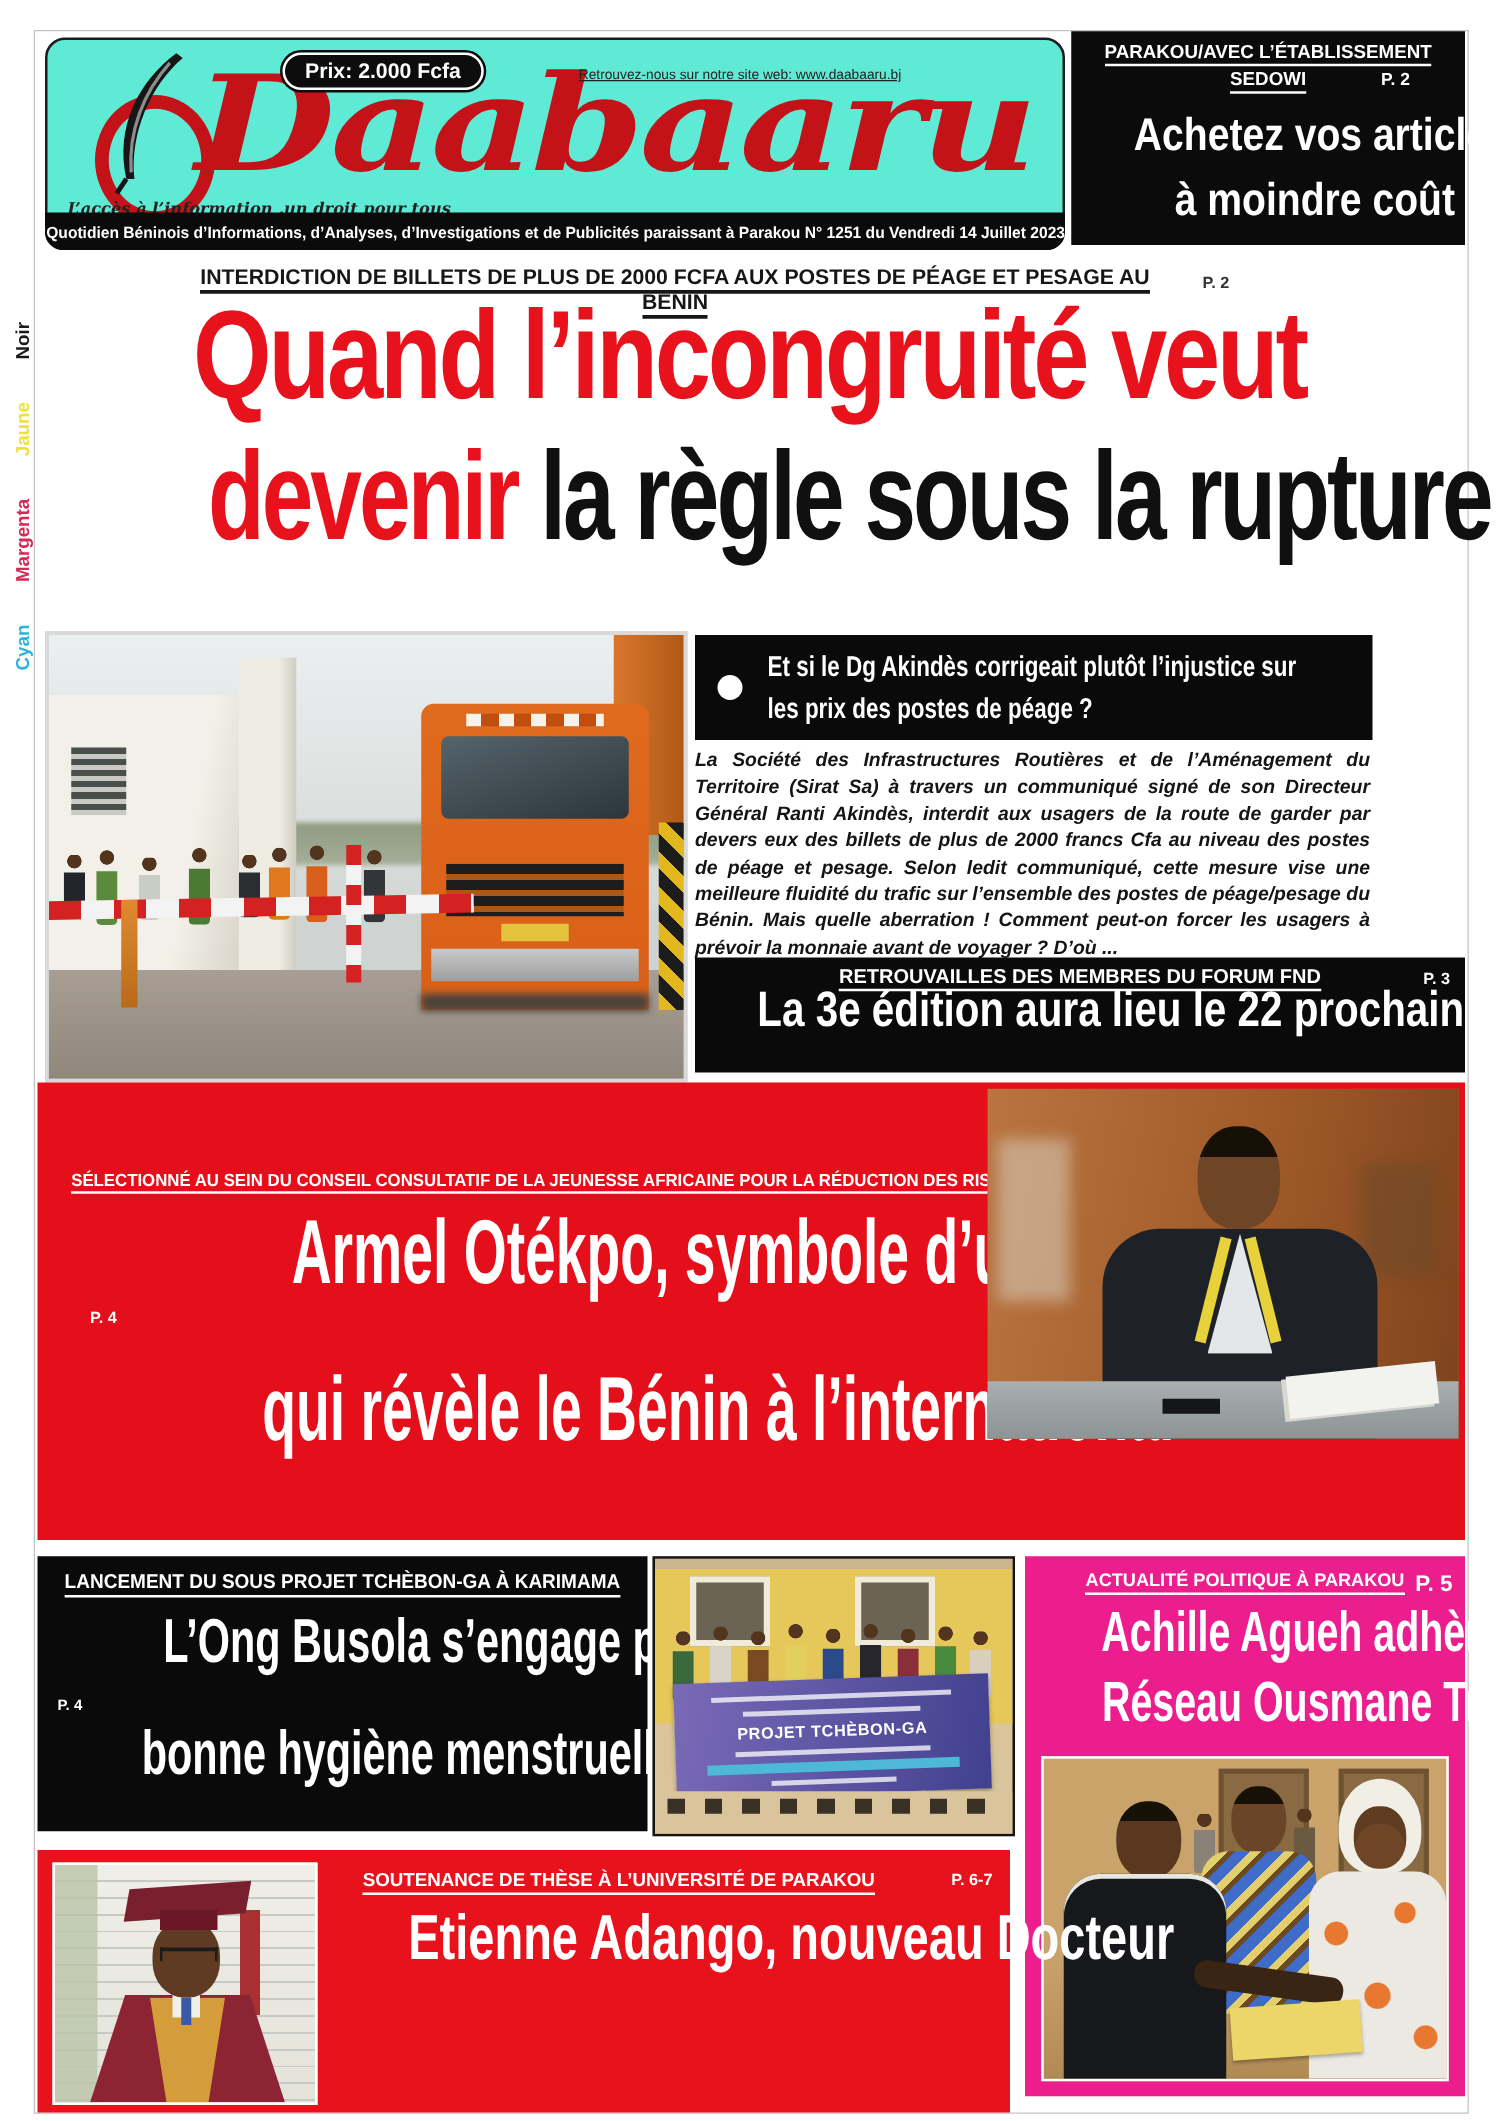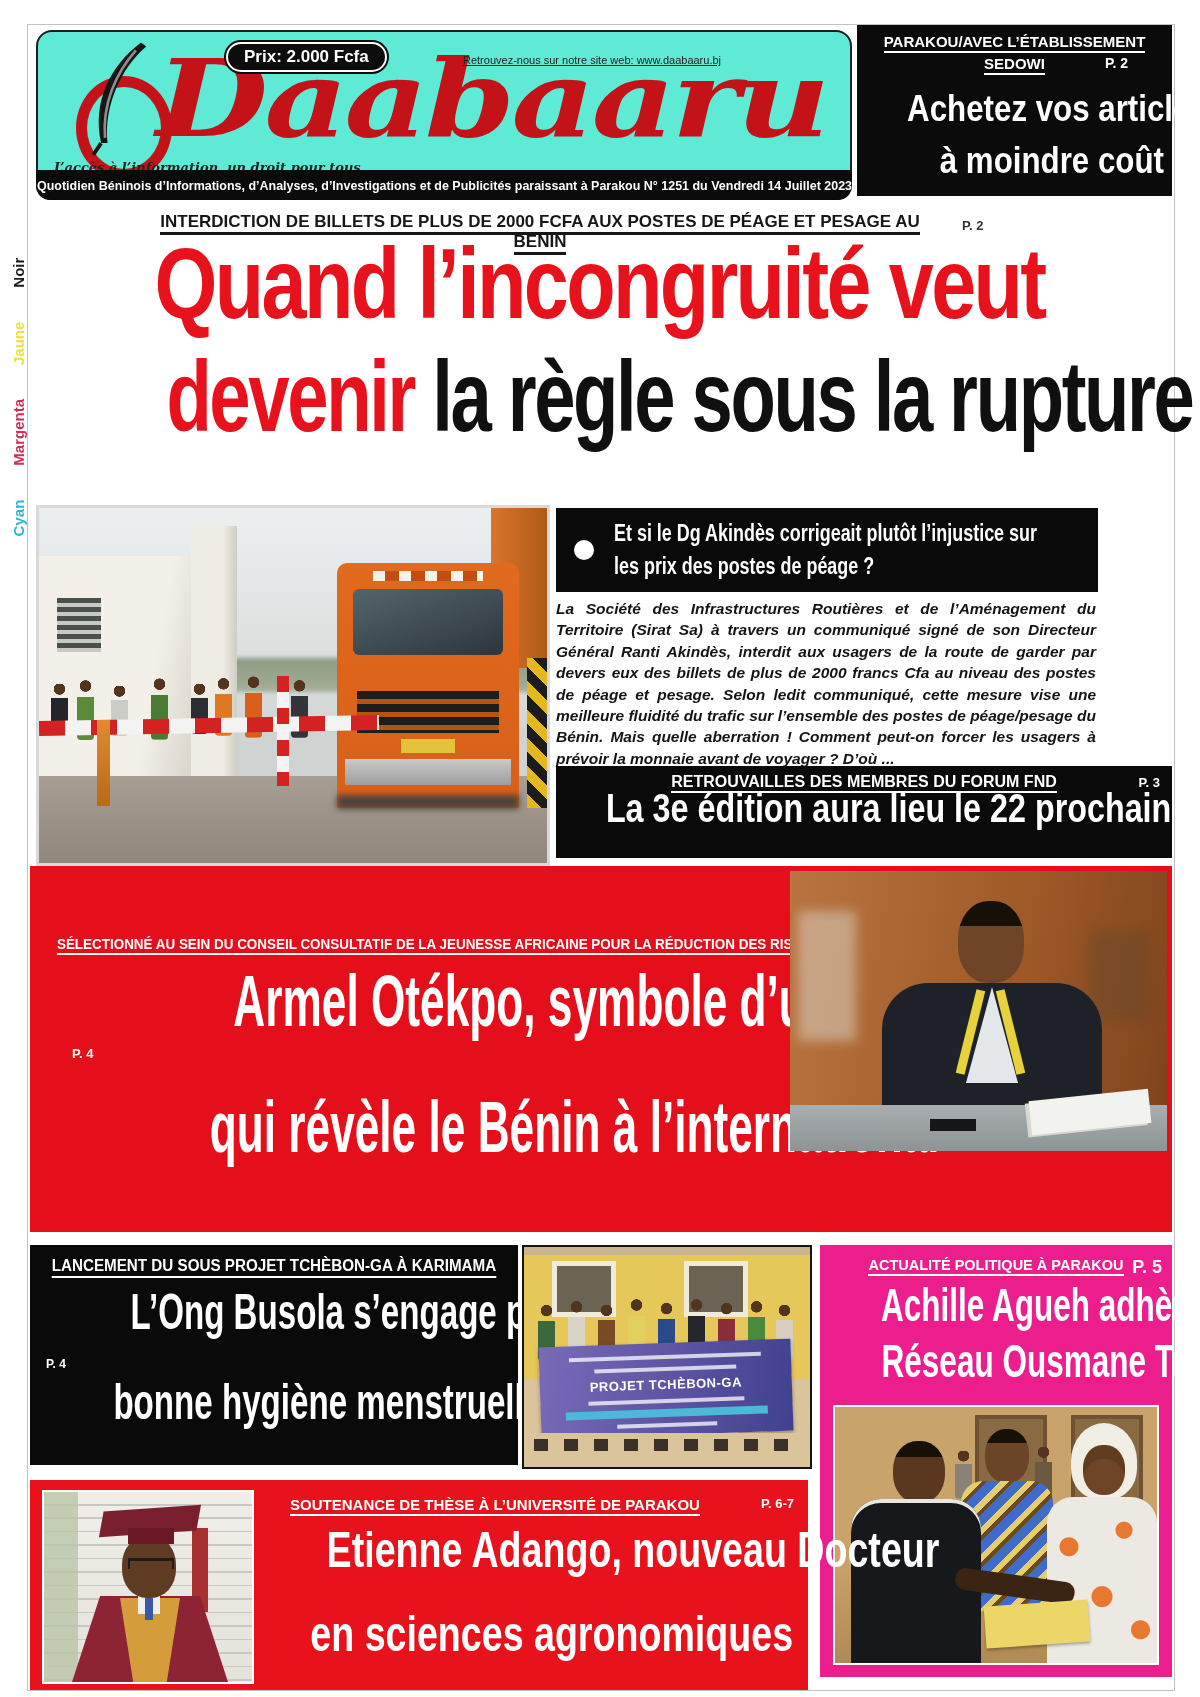--- a/index.html
+++ b/index.html
@@ -344,16 +344,15 @@
       <div class="e-collar"></div>
       <div class="e-tie"></div>
       <div class="e-head"></div>
       <div class="e-glasses"></div>
       <div class="e-cap"></div>
       <div class="e-capband"></div>
     </div>
     <div class="abs et-k"><span class="u">SOUTENANCE DE THÈSE À L’UNIVERSITÉ DE PARAKOU</span></div>
     <div class="abs et-p">P. 6-7</div>
     <div class="abs et-h1"><span class="sqz" style="transform:scale(.8,1.08)">Etienne Adango, nouveau Docteur</span></div>
-    <div class="abs et-h2"><span class="sqz" style="transform:scale(.8,1.08)">en sciences agronomiques</span></div>
   </div>
 
 </div>
 
 </body></html>

